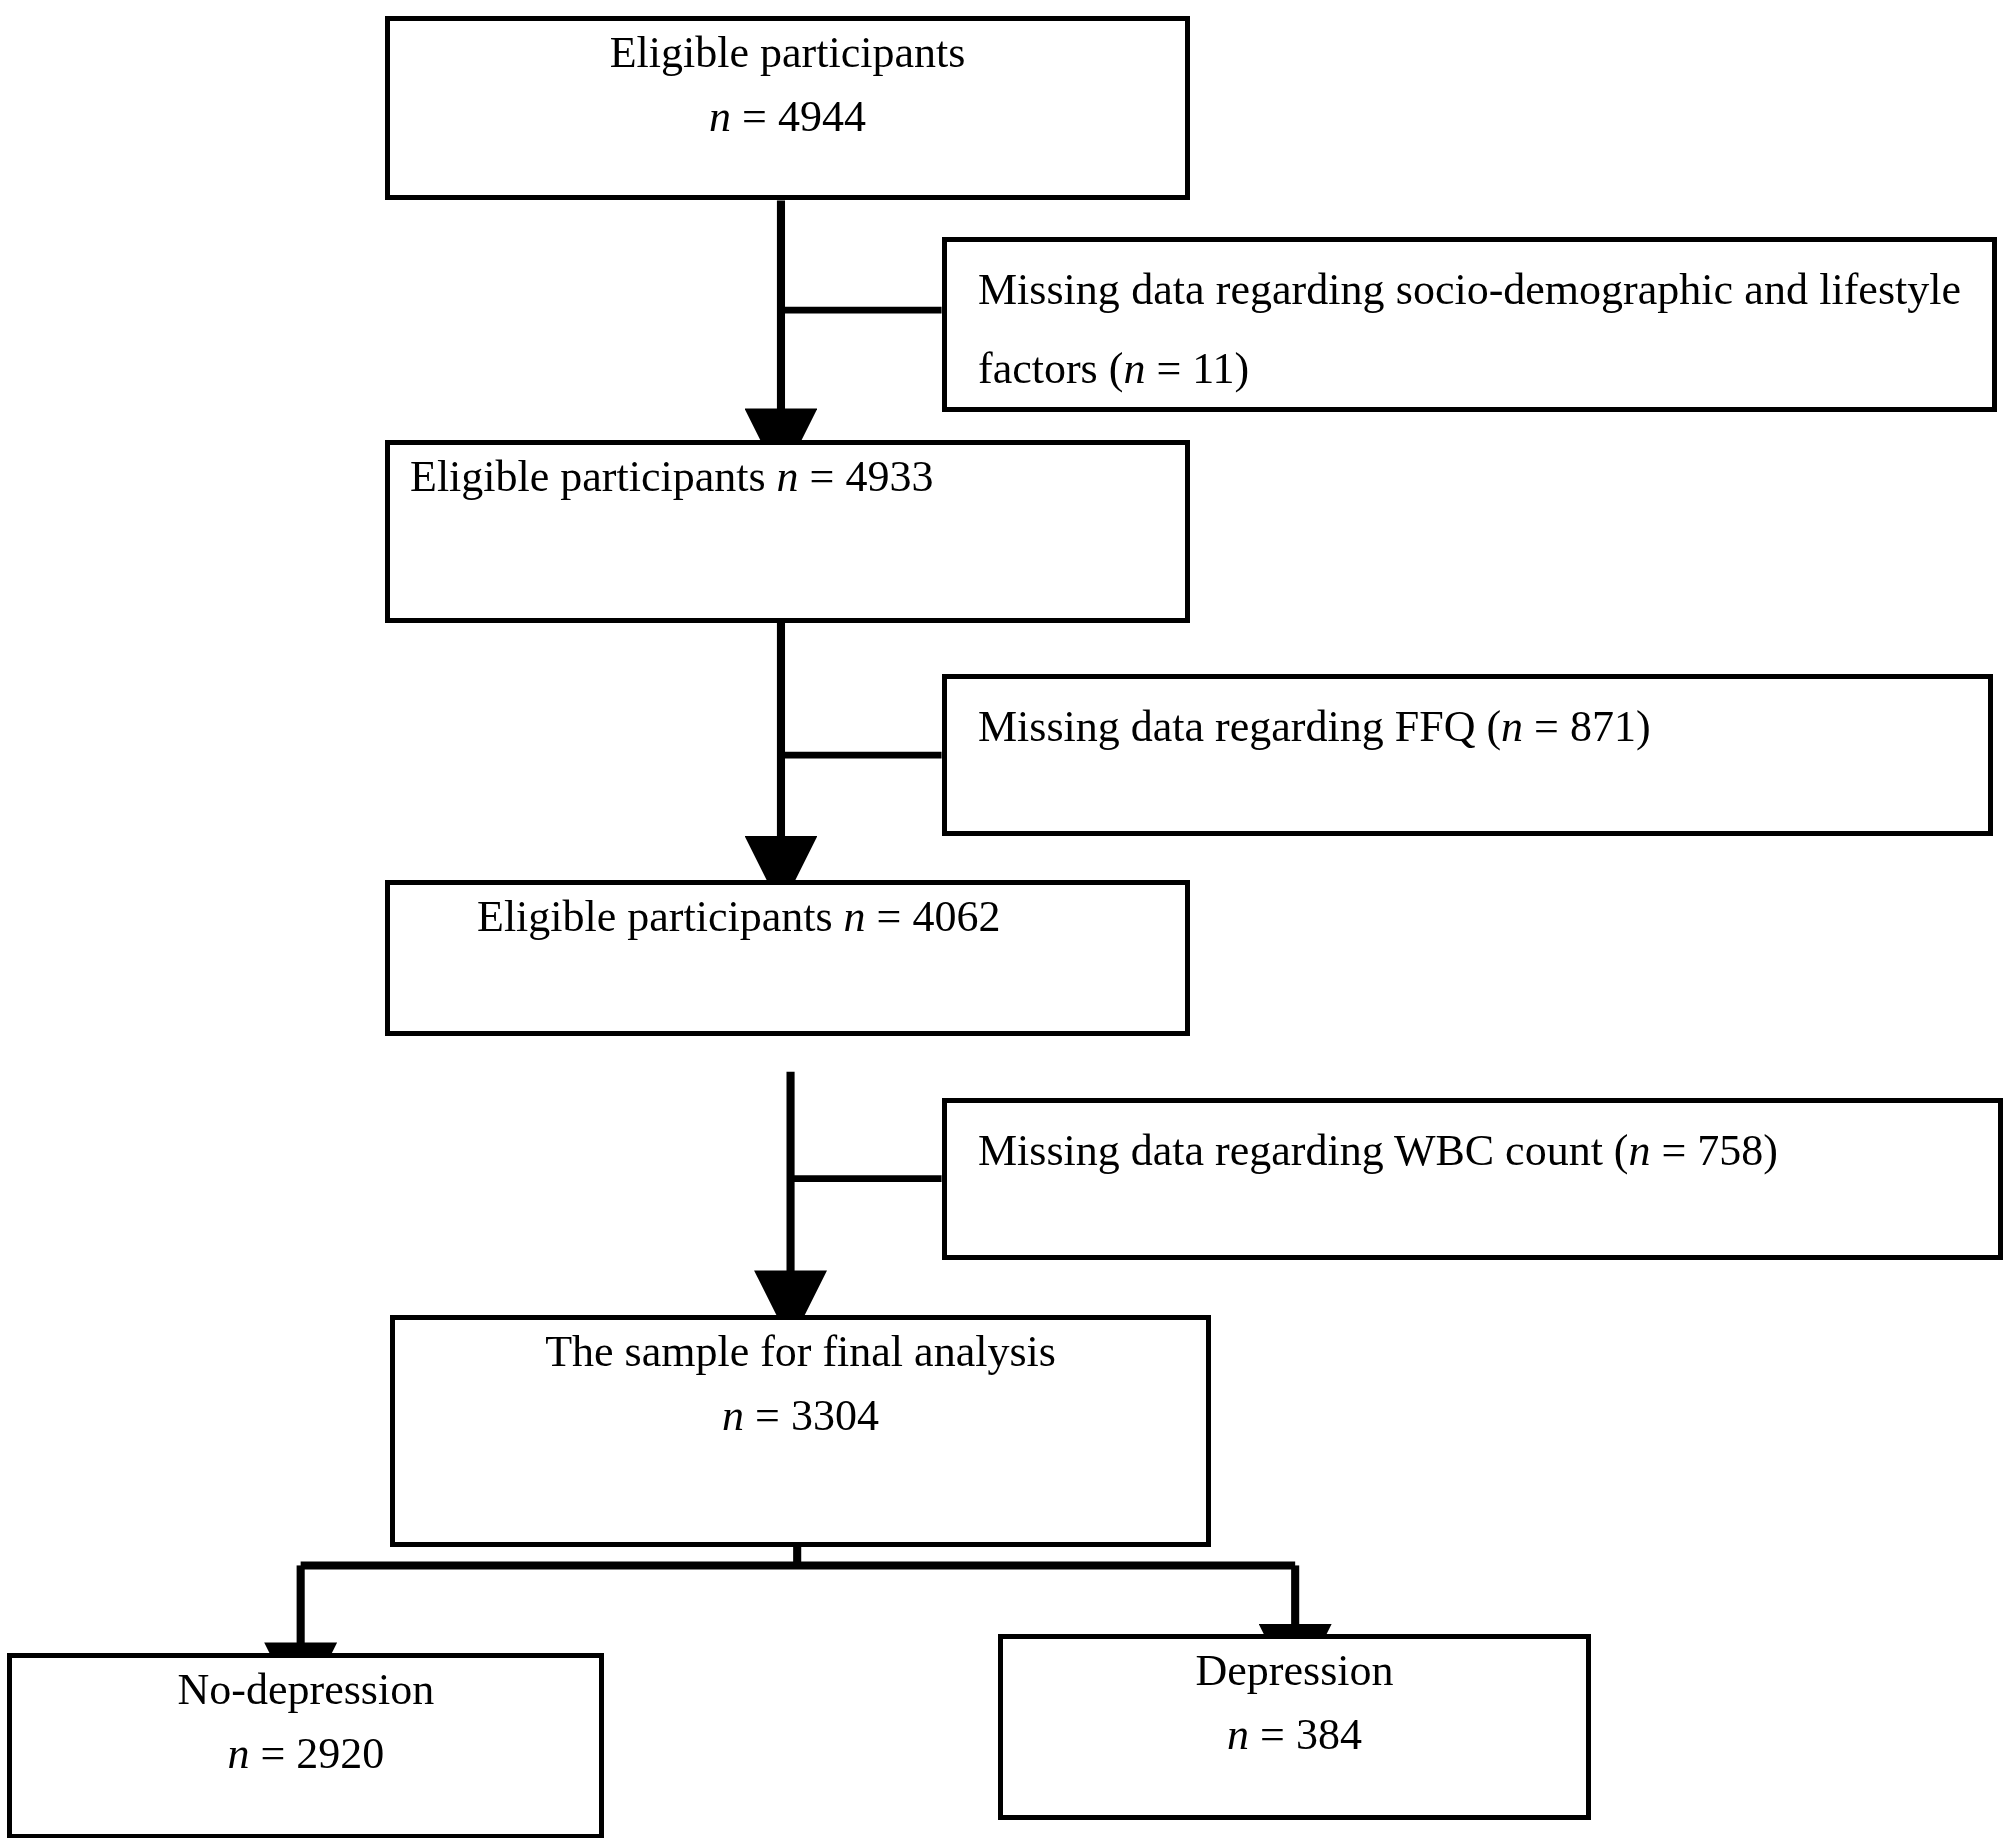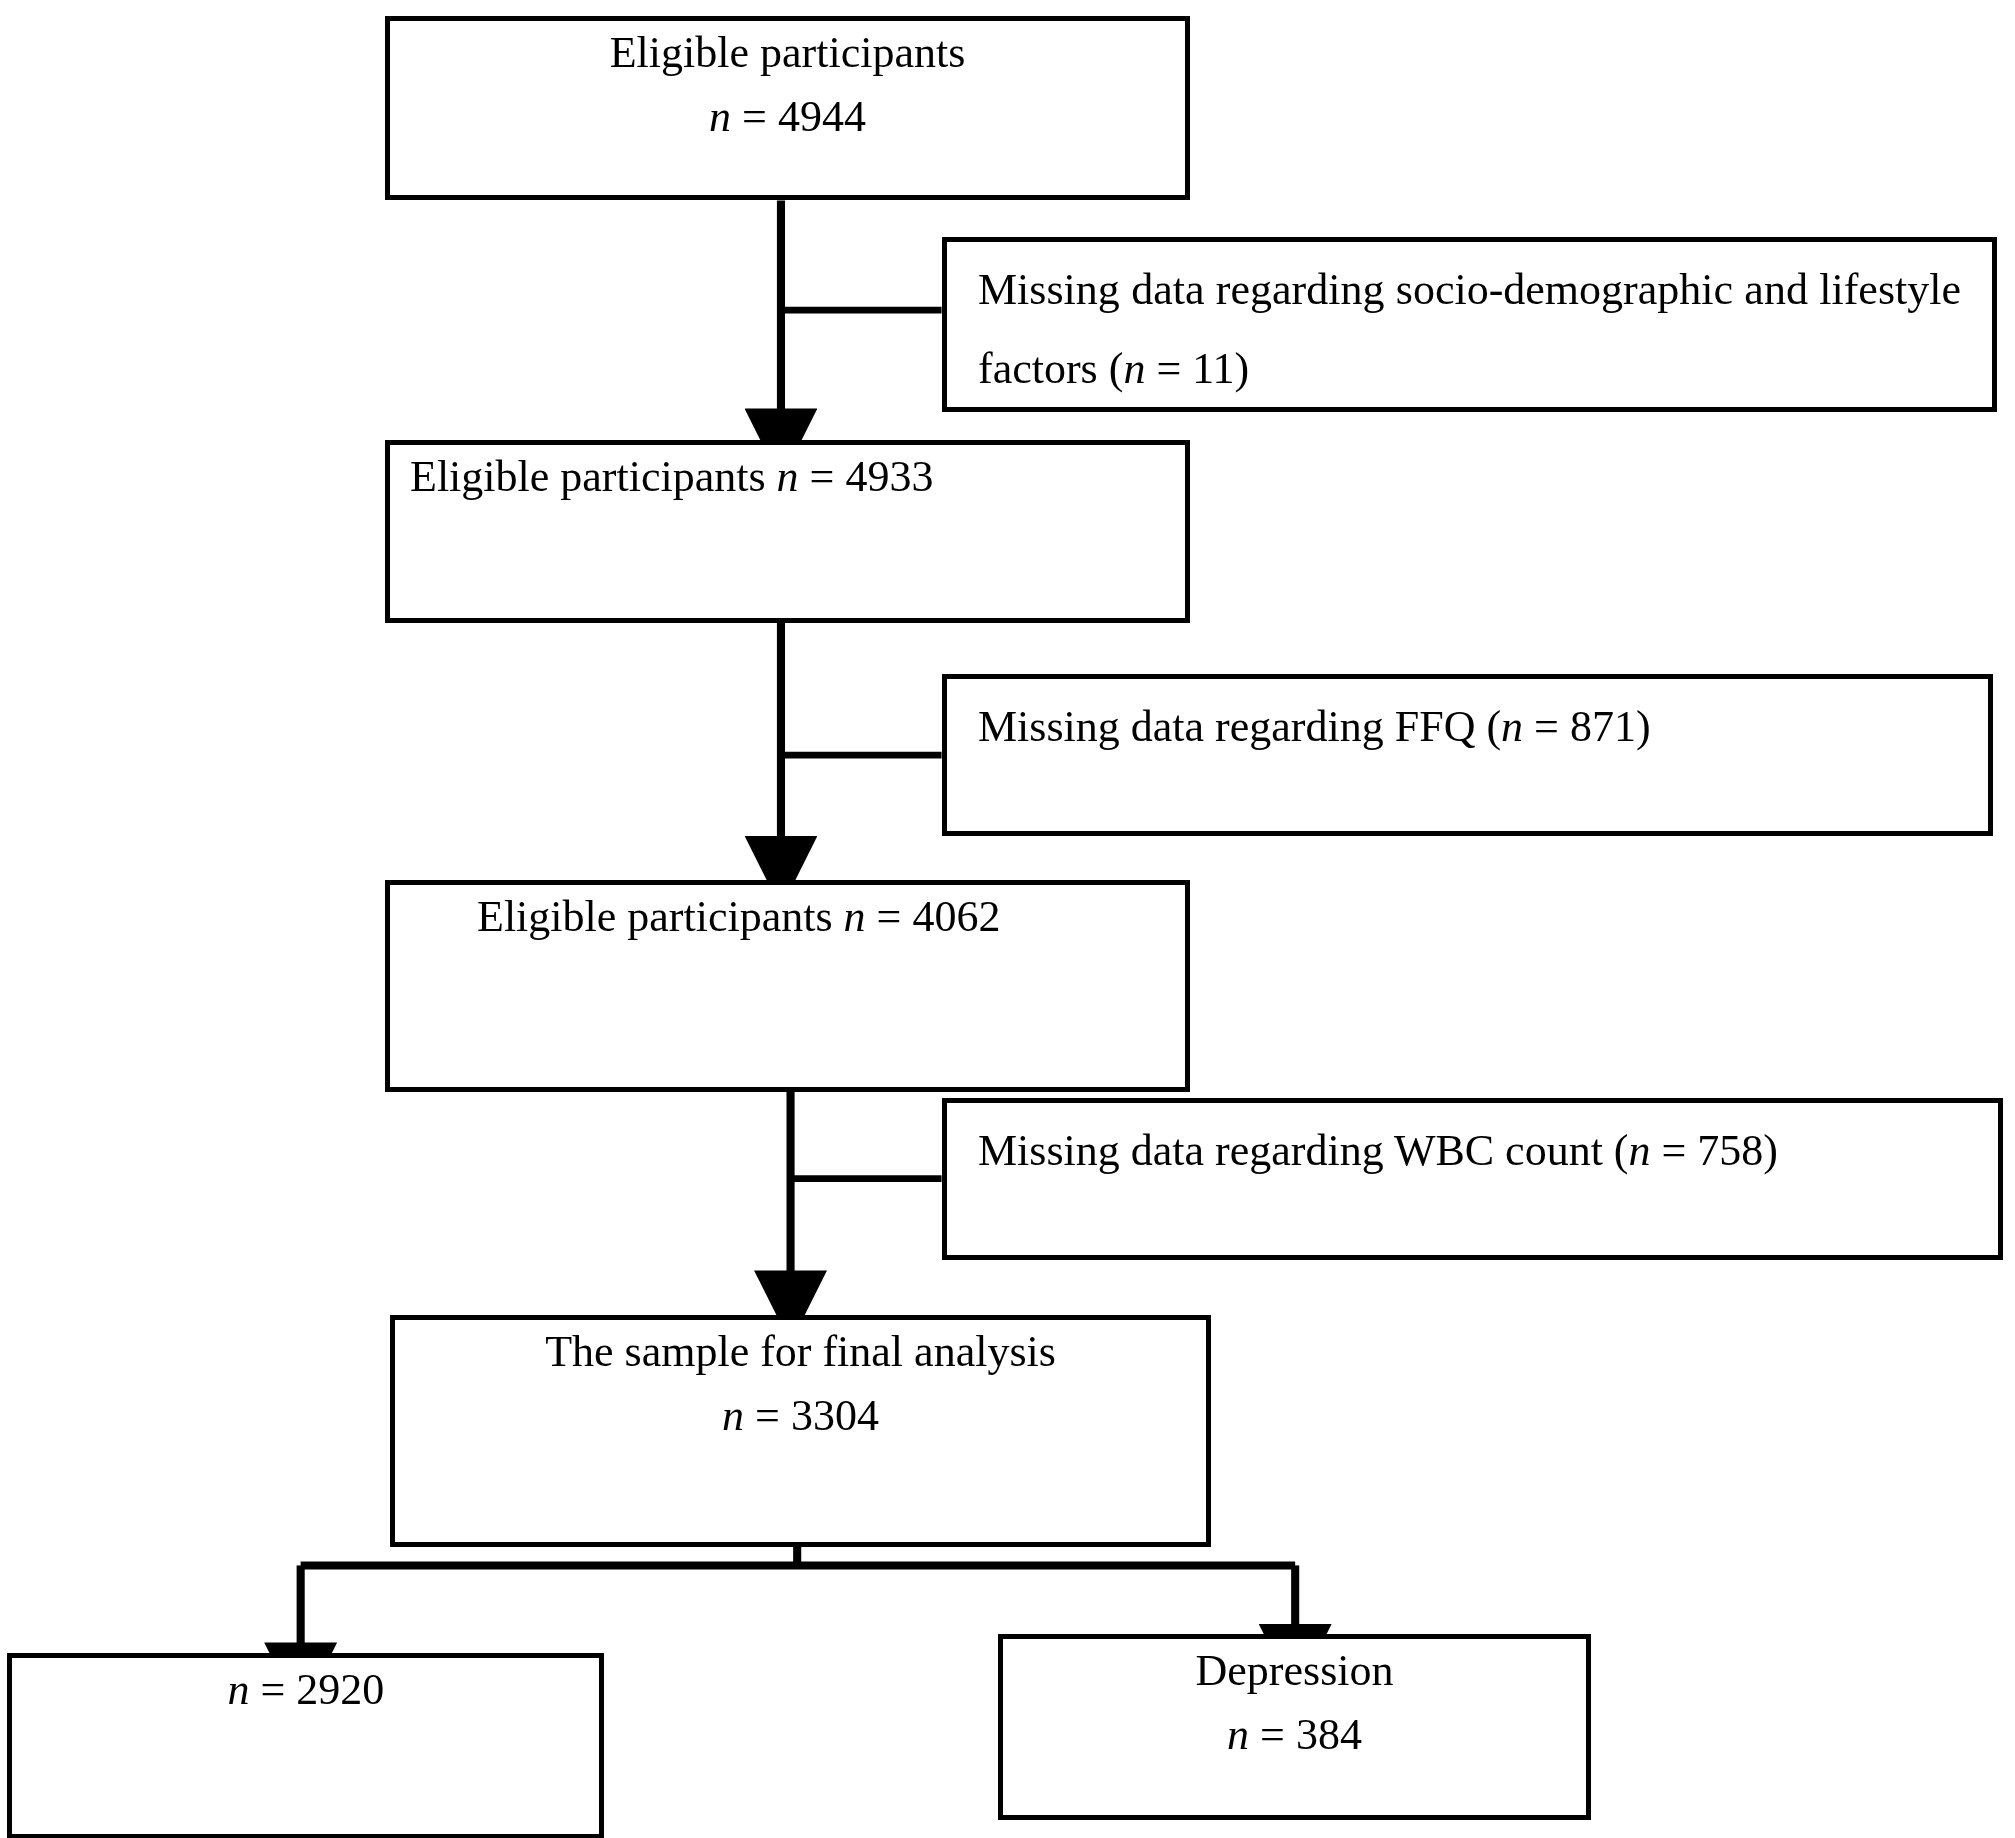--- a/index.html
+++ b/index.html
@@ -62,21 +62,21 @@
     width: 2015px;
     height: 1838px;
     pointer-events: none;
   }
 
   
   #node-eligible-1   { left: 385px;  top: 16px;   width: 805px; height: 184px; }
   #node-excl-1       { left: 942px; top: 237px;  width: 1055px; height: 175px; }
   #node-eligible-2   { left: 385px;  top: 440px;  width: 805px; height: 183px; padding-left: 20px; }
   #node-excl-2       { left: 942px; top: 674px;  width: 1051px; height: 162px; }
-  #node-eligible-3   { left: 385px;  top: 880px; width: 805px; height: 212px; }
+  #node-eligible-3   { left: 385px;  top: 880px; width: 805px; height: 156px; }
   #node-excl-3       { left: 942px; top: 1098px; width: 1061px; height: 162px; }
   #node-final        { left: 390px;  top: 1315px; width: 821px; height: 232px; }
   #node-outcome-no   { left: 7.4px;   top: 1653px; width: 597px;  height: 186px; }
   #node-outcome-yes  { left: 998px; top: 1634px; width: 593px;  height: 186px; }
 </style>
 </head>
 <body>
 
 <div id="flow-root">
 
@@ -132,20 +132,21 @@
   <div class="node justified" id="node-excl-3">
     <span class="inner"><span>Missing data regarding WBC count (</span><span class="ital">n</span><span> = </span><span>758</span><span>)</span></span>
   </div>
 
   <div class="node" id="node-final">
     <span class="line">The sample for final analysis</span>
     <span class="line"><span class="ital">n</span><span> = </span><span>3304</span></span>
   </div>
 
   <div class="node" id="node-outcome-no">
+    <span class="line">No-depression</span>
     <span class="line"><span class="ital">n</span><span> = </span><span>2920</span></span>
   </div>
 
   <div class="node" id="node-outcome-yes">
     <span class="line">Depression</span>
     <span class="line"><span class="ital">n</span><span> = </span><span>384</span></span>
   </div>
 
 </div>
 

